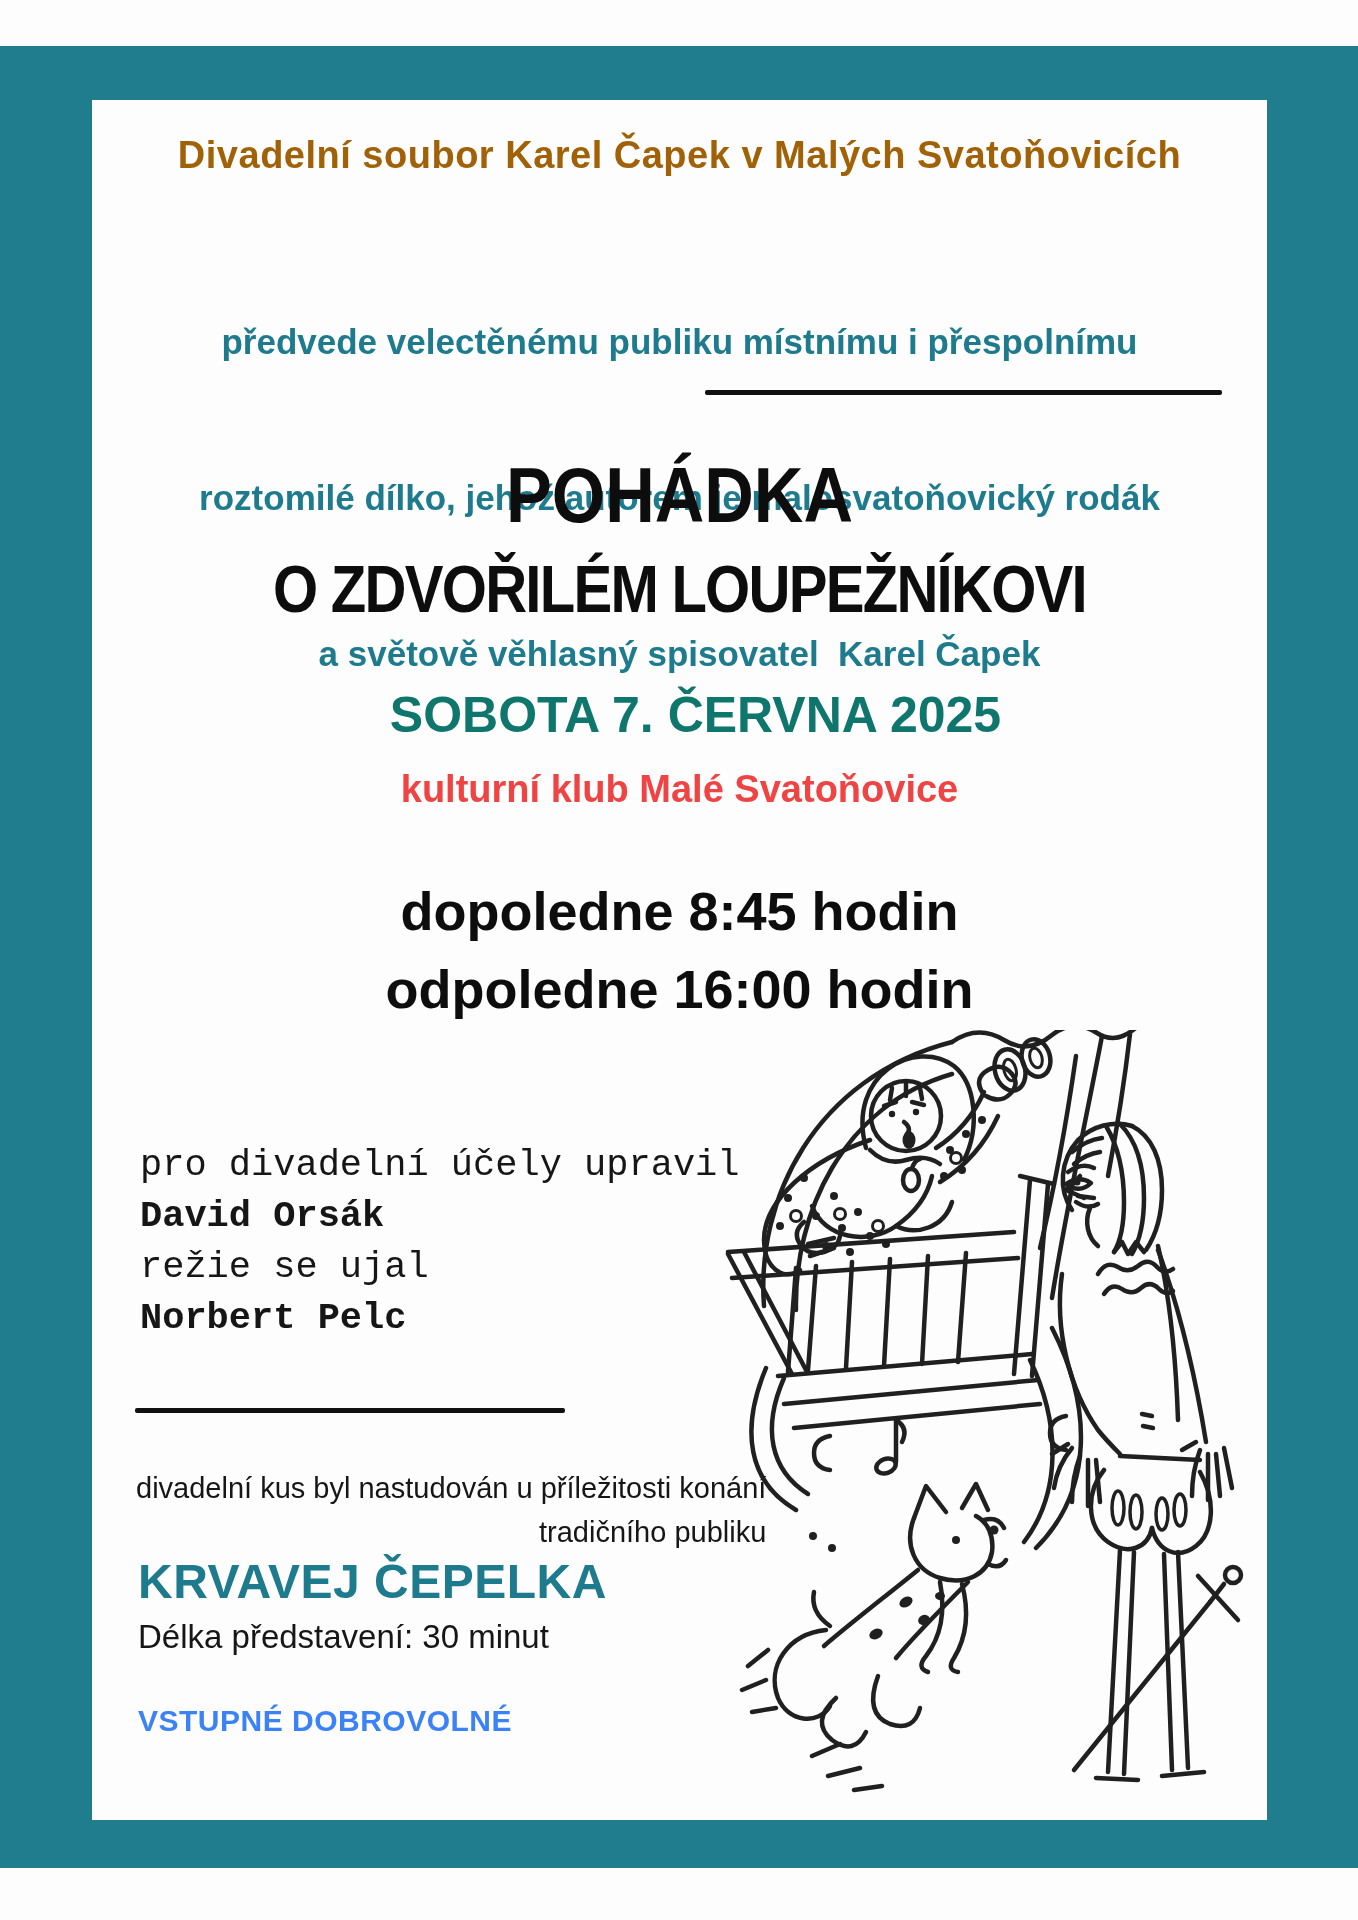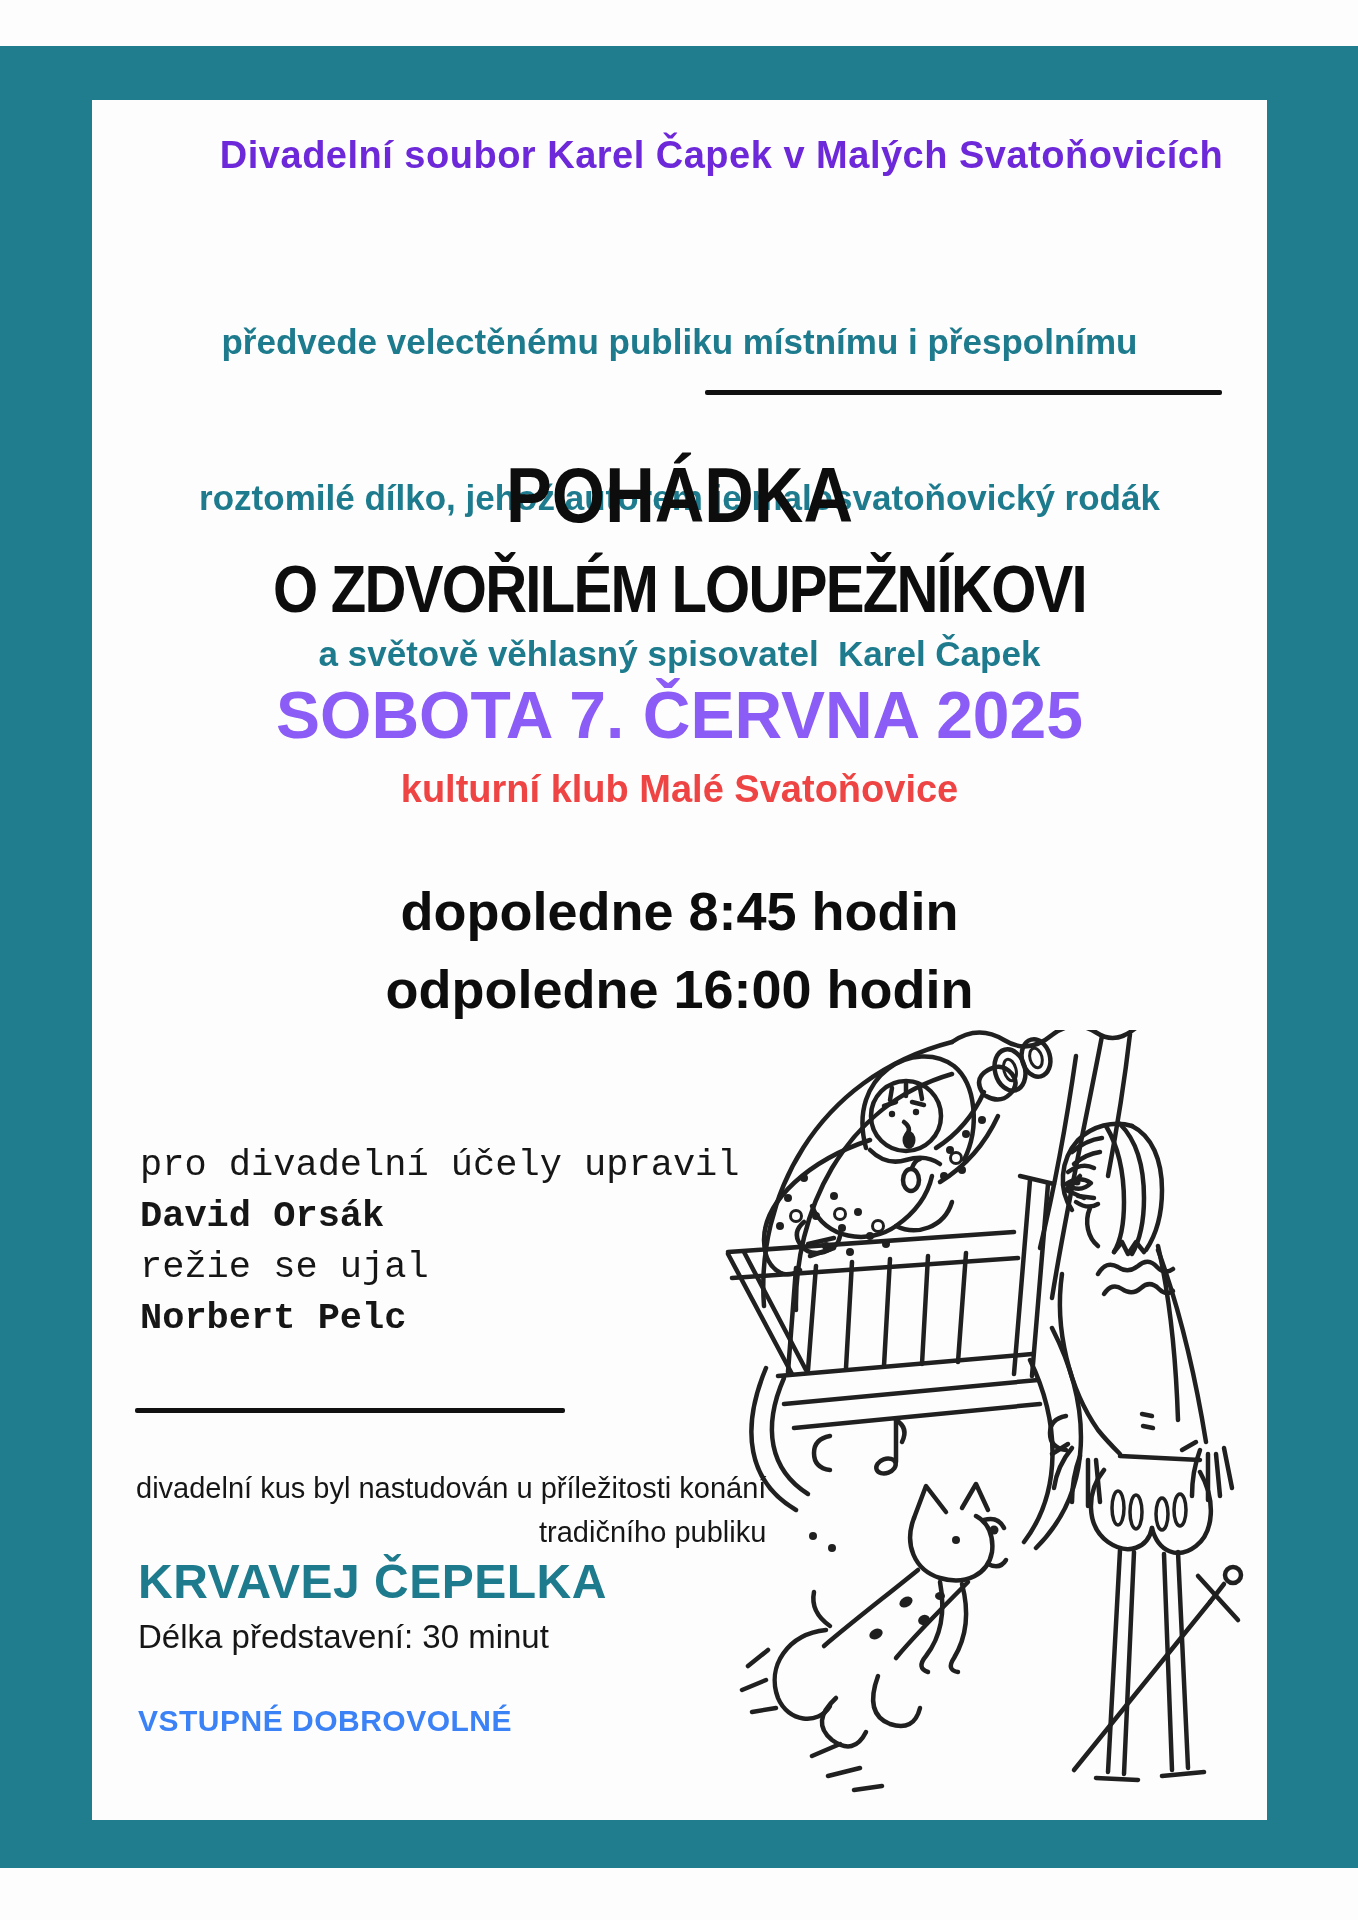--- a/index.html
+++ b/index.html
@@ -22,23 +22,22 @@
     left: 92px; top: 100px;
     width: 1175px; height: 1720px;
     background: #fdfdfd;
     overflow: hidden;
   }
   .abs { position: absolute; }
   .center { left: 0; width: 100%; text-align: center; }
 
   .company {
     top: 34px;
-    font-size: 38px; font-weight: bold; color: #6d28d9;
+    font-size: 38px; font-weight: bold; color: #a16207;
     letter-spacing: 0.5px;
-    padding-left: 42px;
   }
   .intro {
     top: 112px;
     font-size: 35px; font-weight: bold; line-height: 52px;
     color: #1d7b8d; white-space: pre-wrap;
   }
   .divider { background: #111111; height: 5px; border-radius: 2px; }
   .divider-top { top: 290px; left: 613px; width: 517px; }
   .divider-bottom { top: 1308px; left: 43px; width: 430px; }
 
@@ -49,22 +48,23 @@
     transform: scaleX(0.88); transform-origin: 50% 0;
   }
   .title2 {
     top: 448px;
     font-size: 66px; font-weight: bold; color: #0d0d0d;
     line-height: 82px; letter-spacing: -2px;
     transform: scaleX(0.88); transform-origin: 50% 0;
   }
   .date {
     top: 574px;
-    font-size: 66px; font-weight: bold; color: #8b5cf6;
+    font-size: 50px; font-weight: bold; color: #0f766e;
     line-height: 82px;
+    margin-left: 16px;
   }
   .venue {
     top: 668px;
     font-size: 38px; font-weight: bold; color: #ef4444;
   }
   .times {
     top: 772px;
     font-size: 54px; font-weight: bold; color: #0d0d0d;
     line-height: 78px;
   }

